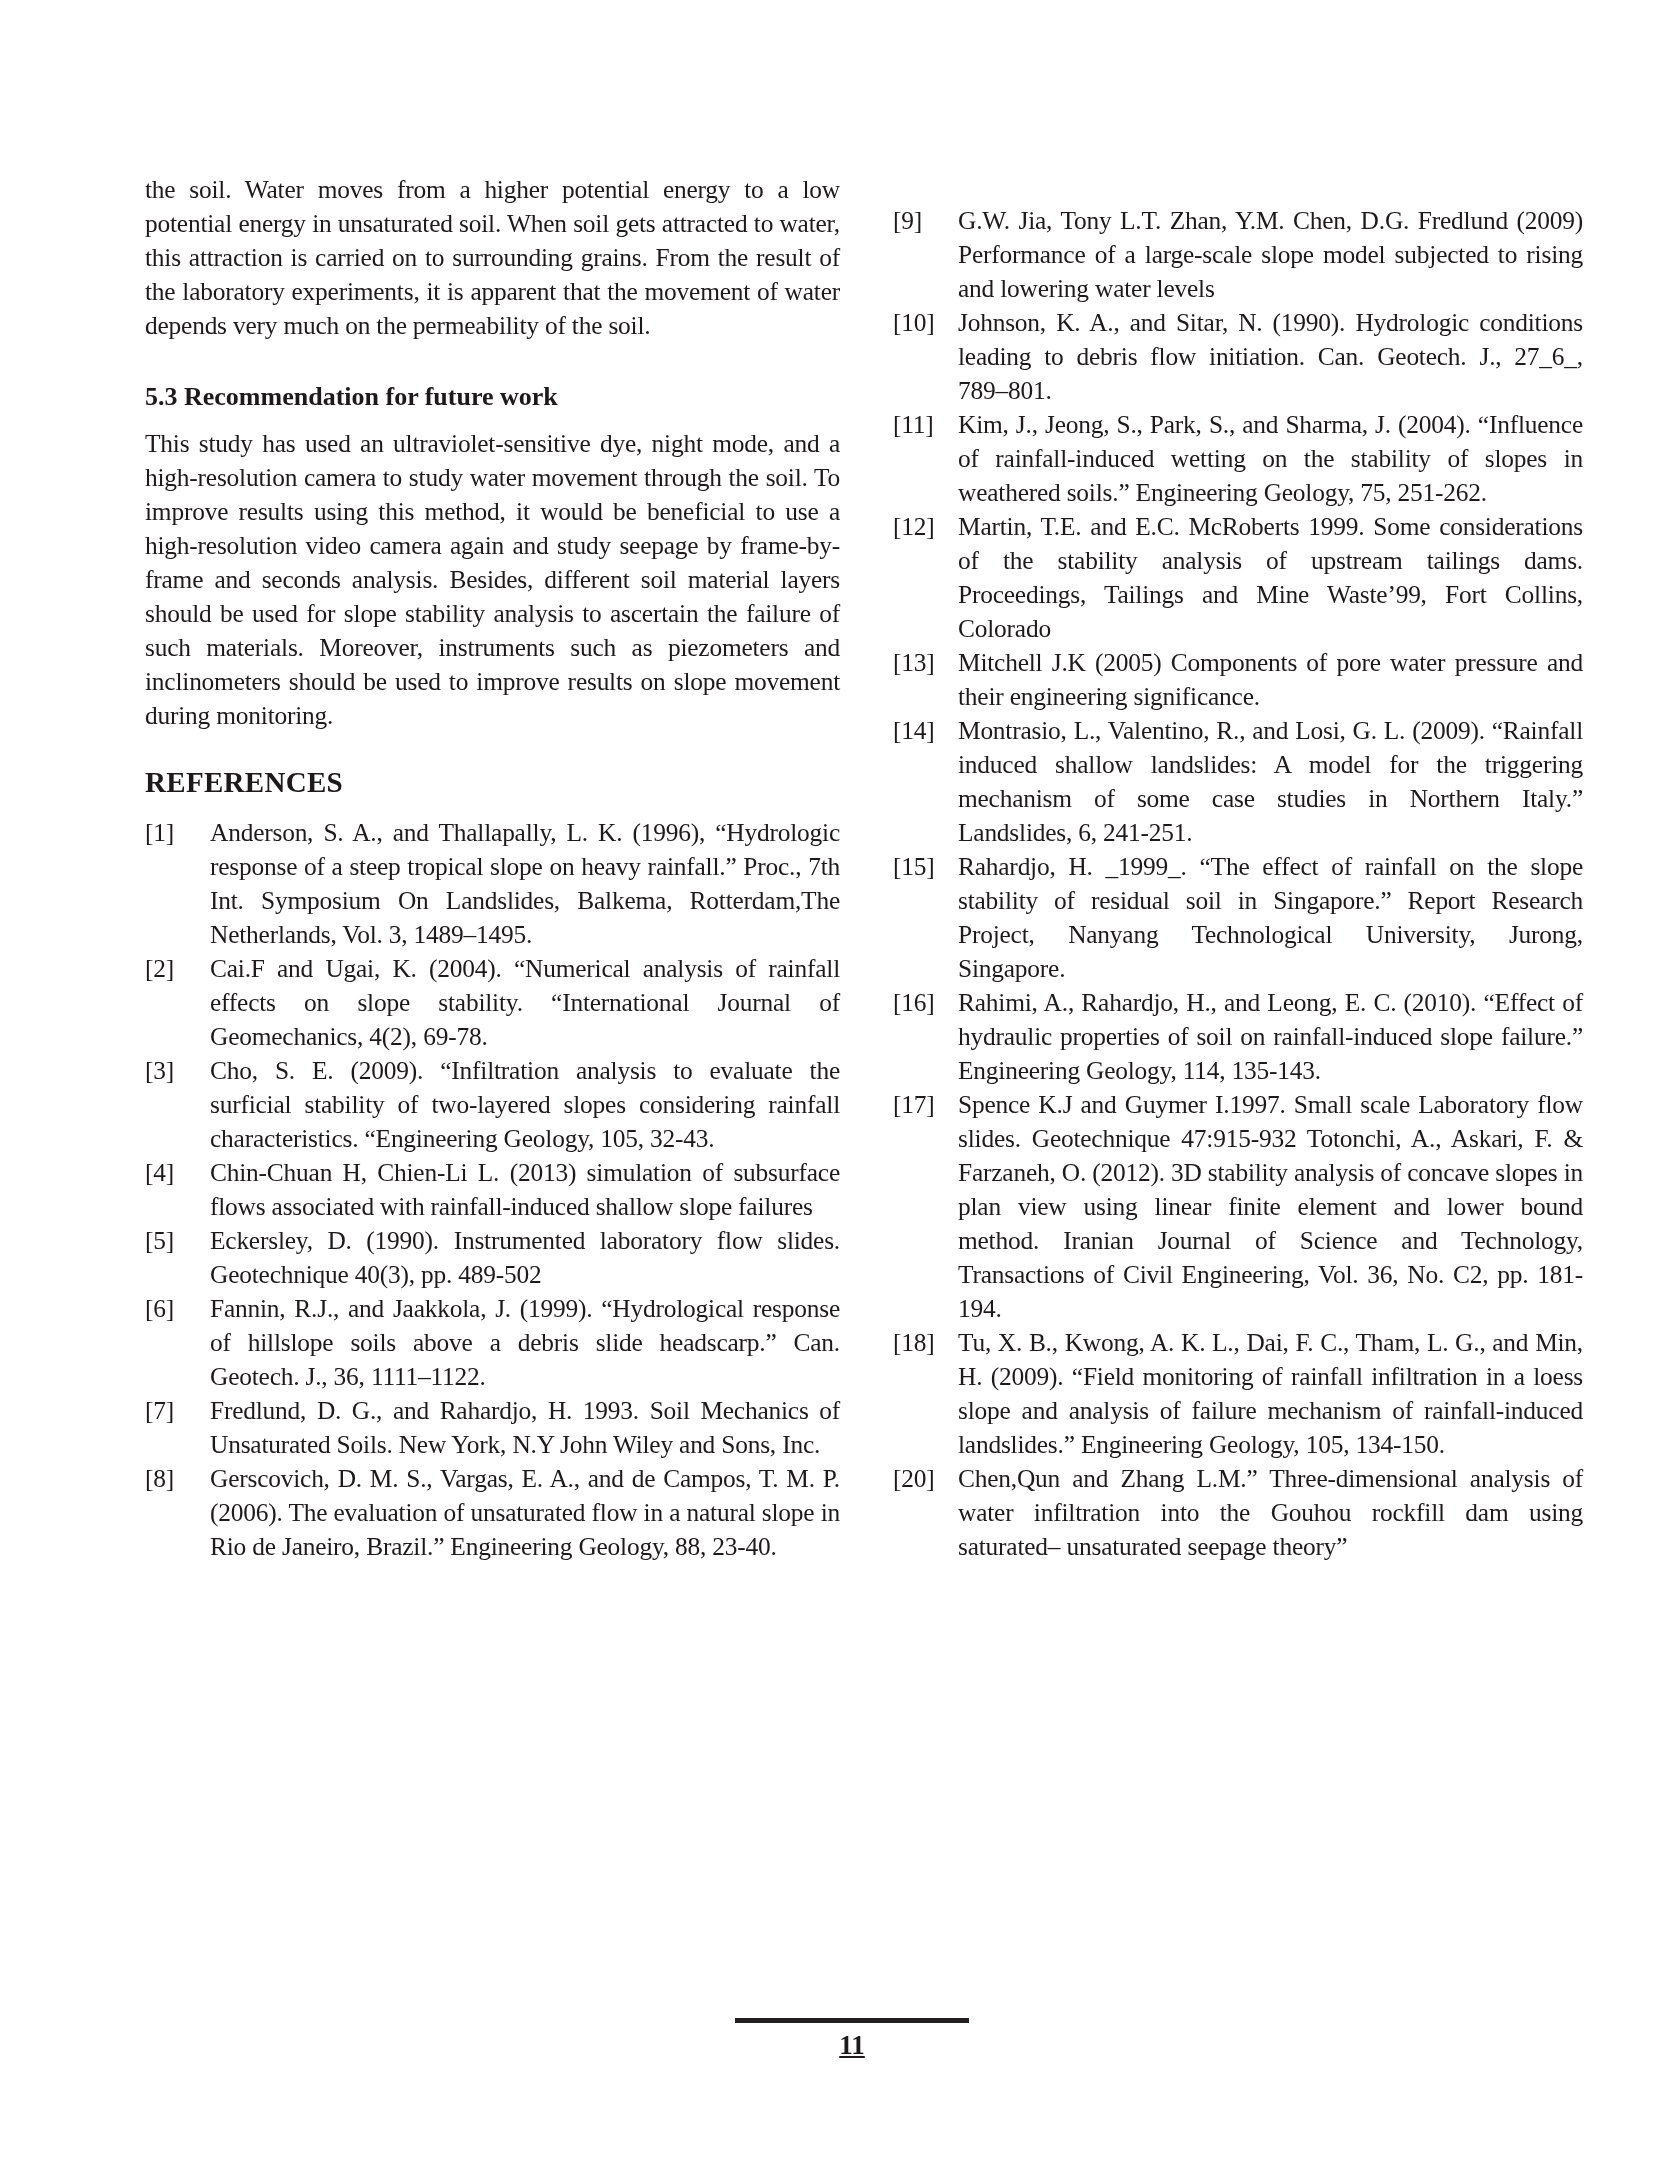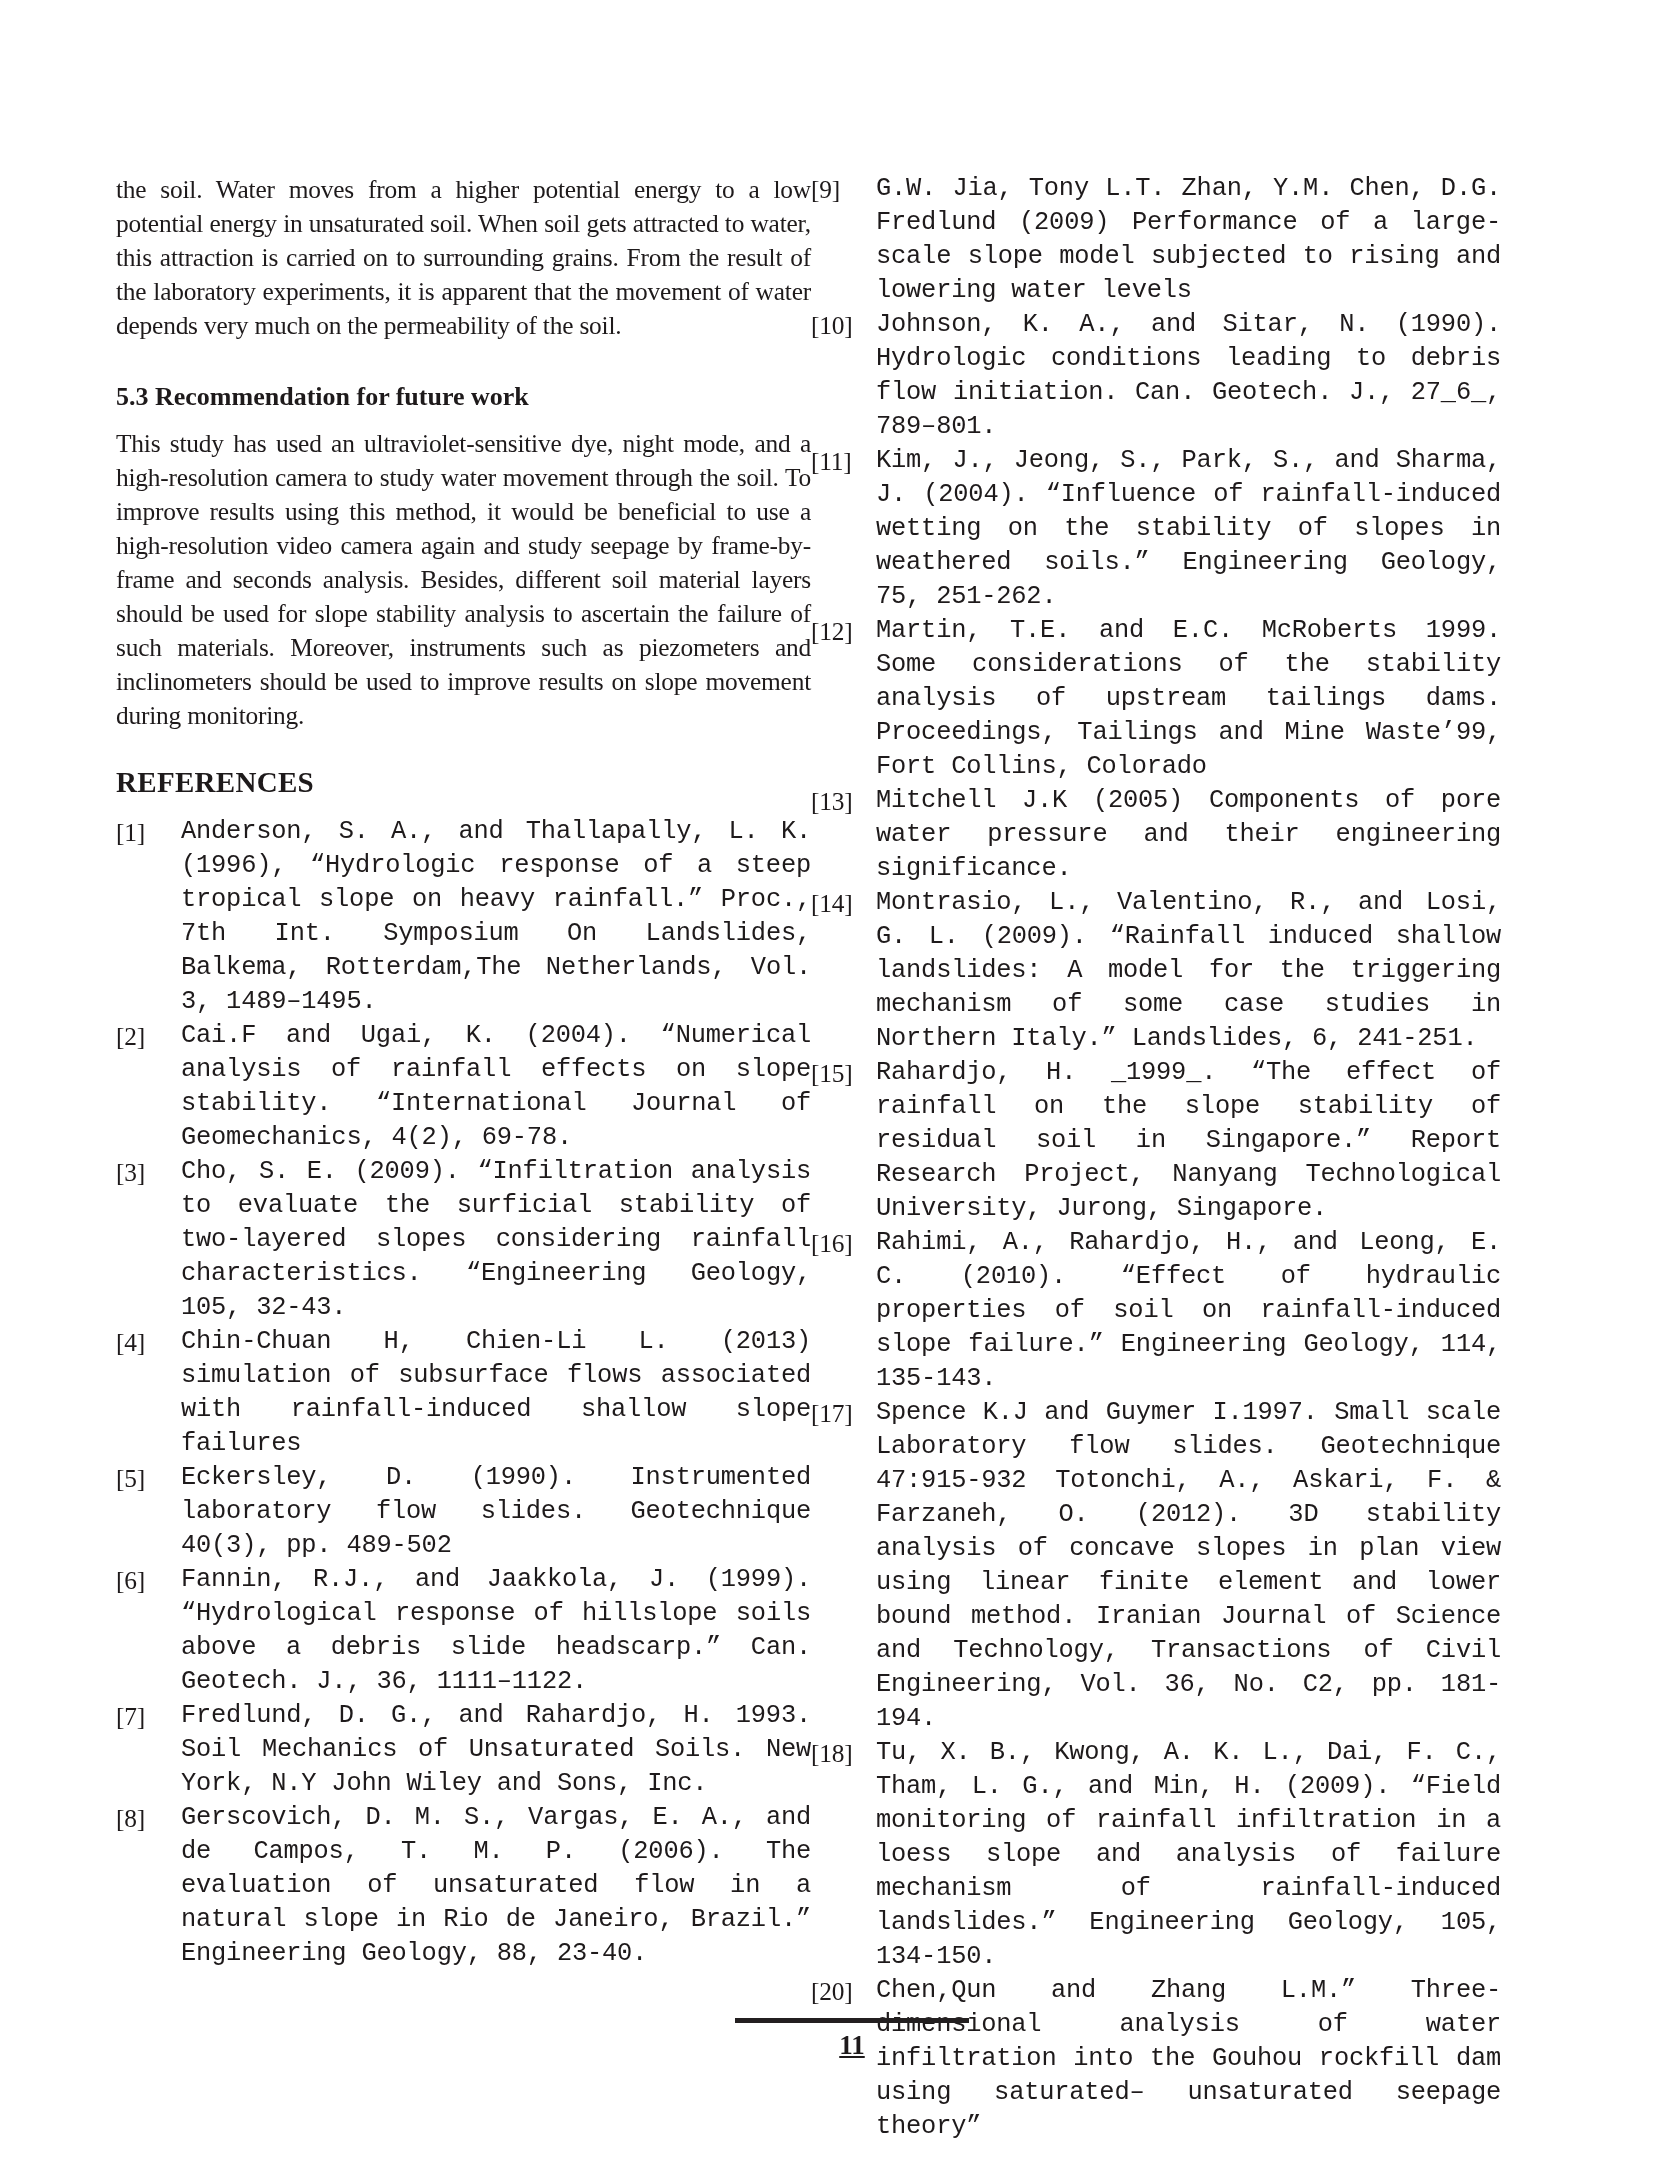--- a/index.html
+++ b/index.html
@@ -7,24 +7,26 @@
     position: relative;
     width: 1680px;
     height: 2174px;
     background: #ffffff;
     overflow: hidden;
     font-family: "Liberation Serif", "DejaVu Serif", serif;
     color: #1e1a1b;
   }
   .content {
     position: absolute;
-    left: 116px;
+    left: 145px;
     top: 172px;
     width: 1438px;
     display: flex;
+    gap: 53px;
+    align-items: flex-end;
   }
   .column-left  { width: 695px; }
   .column-right { width: 690px; }
   .body-par {
     margin: 0;
     text-align: justify;
     font-size: 25.4px;
     line-height: 34px;
     letter-spacing: -0.2px;
   }
@@ -41,21 +43,21 @@
     font-weight: bold;
     letter-spacing: 0.3px;
   }
   .ref {
     display: flex;
     font-size: 25.4px;
     line-height: 34px;
     letter-spacing: -0.2px;
   }
   .ref-num { flex: 0 0 65px; }
-  .ref-text { flex: 1; text-align: justify; font-family: Liberation Mono, monospace; }
+  .ref-text { flex: 1; text-align: justify; }
   .footer {
     position: absolute;
     left: 133px;
     top: 2018px;
     width: 1438px;
     text-align: center;
   }
   .footer-rule {
     width: 234px;
     height: 4.7px;

